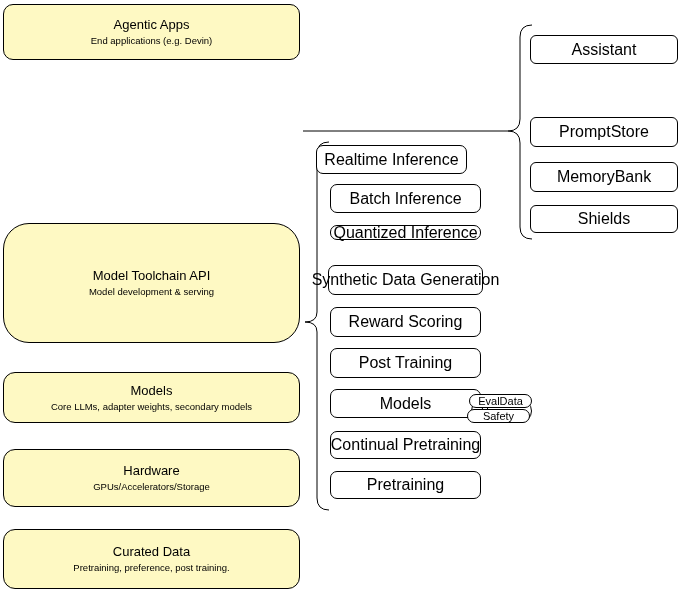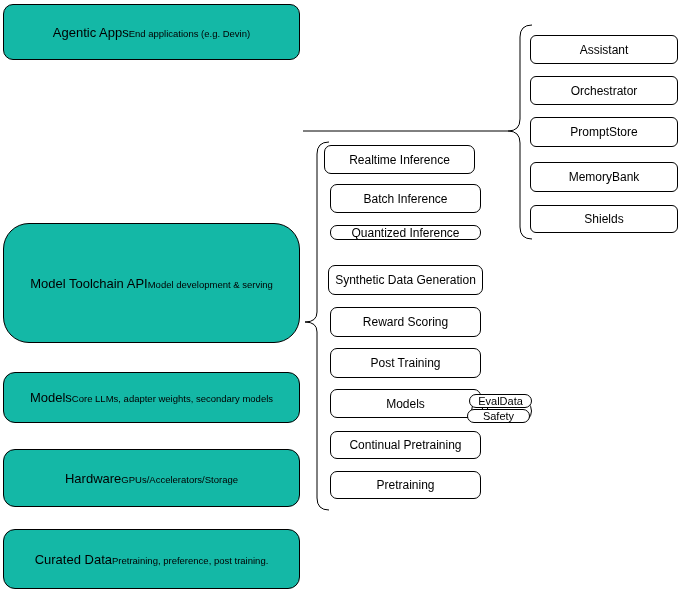--- a/index.html
+++ b/index.html
@@ -12,24 +12,24 @@
   #canvas {
     position: relative;
     width: 682px;
     height: 591px;
     background: #ffffff;
     overflow: hidden;
   }
   .box {
     position: absolute;
     box-sizing: border-box;
-    background: #14b8a6;
+    background: #fef9c3;
     border: 1px solid #000000;
     display: flex;
-    flex-direction: row;
+    flex-direction: column;
     align-items: center;
     justify-content: center;
     text-align: center;
   }
   .box .title {
     font-size: 13px;
     line-height: 15px;
     color: #000000;
     white-space: nowrap;
   }
@@ -42,21 +42,21 @@
   }
   .small-box {
     position: absolute;
     box-sizing: border-box;
     background: #ffffff;
     border: 1px solid #000000;
     border-radius: 7px;
     display: flex;
     align-items: center;
     justify-content: center;
-    font-size: 12px;
+    font-size: 16px;
     color: #000000;
     white-space: nowrap;
   }
   .pill {
     position: absolute;
     box-sizing: border-box;
     background: #ffffff;
     border: 1px solid #000000;
     border-radius: 999px;
     display: flex;
@@ -112,21 +112,21 @@
   <div class="box" style="left:3px; top:449px; width:297px; height:58px; border-radius:12px;">
     <div class="title">Hardware</div>
     <div class="subtitle">GPUs/Accelerators/Storage</div>
   </div>
 
   <div class="box" style="left:3px; top:529px; width:297px; height:60px; border-radius:12px;">
     <div class="title">Curated Data</div>
     <div class="subtitle">Pretraining, preference, post training.</div>
   </div>
 
-  <div class="small-box" style="left:324px; top:145px; width:151px; height:29px;">Realtime Inference</div>
+  <div class="small-box" style="left:316px; top:145px; width:151px; height:29px;">Realtime Inference</div>
 
   <div class="small-box" style="left:330px; top:184px; width:151px; height:29px;">Batch Inference</div>
 
   <div class="small-box" style="left:330px; top:225px; width:151px; height:15px;">Quantized Inference</div>
 
   <div class="small-box" style="left:328px; top:265px; width:155px; height:30px;">Synthetic Data Generation</div>
 
   <div class="small-box" style="left:330px; top:307px; width:151px; height:30px;">Reward Scoring</div>
 
   <div class="small-box" style="left:330px; top:348px; width:151px; height:30px;">Post Training</div>
@@ -138,21 +138,20 @@
   <div class="small-box" style="left:330px; top:471px; width:151px; height:28px;">Pretraining</div>
 
   <div class="pill" style="left:471px; top:399px; width:61px; height:24px;">Harness</div>
 
   <div class="pill" style="left:469px; top:394px; width:63px; height:14px;">EvalData</div>
 
   <div class="pill" style="left:467px; top:409px; width:63px; height:14px;">Safety</div>
 
   <div class="small-box" style="left:530px; top:35px; width:148px; height:29px; border-radius:6px;">Assistant</div>
 
-  <div class="small-box" style="left:530px; top:76px; width:148px; height:29px; border-radius:6px;">Orchestrator</div>
 
   <div class="small-box" style="left:530px; top:117px; width:148px; height:30px; border-radius:6px;">PromptStore</div>
 
   <div class="small-box" style="left:530px; top:162px; width:148px; height:30px; border-radius:6px;">MemoryBank</div>
 
   <div class="small-box" style="left:530px; top:205px; width:148px; height:28px; border-radius:6px;">Shields</div>
 
 </div>
 
 </body></html>

